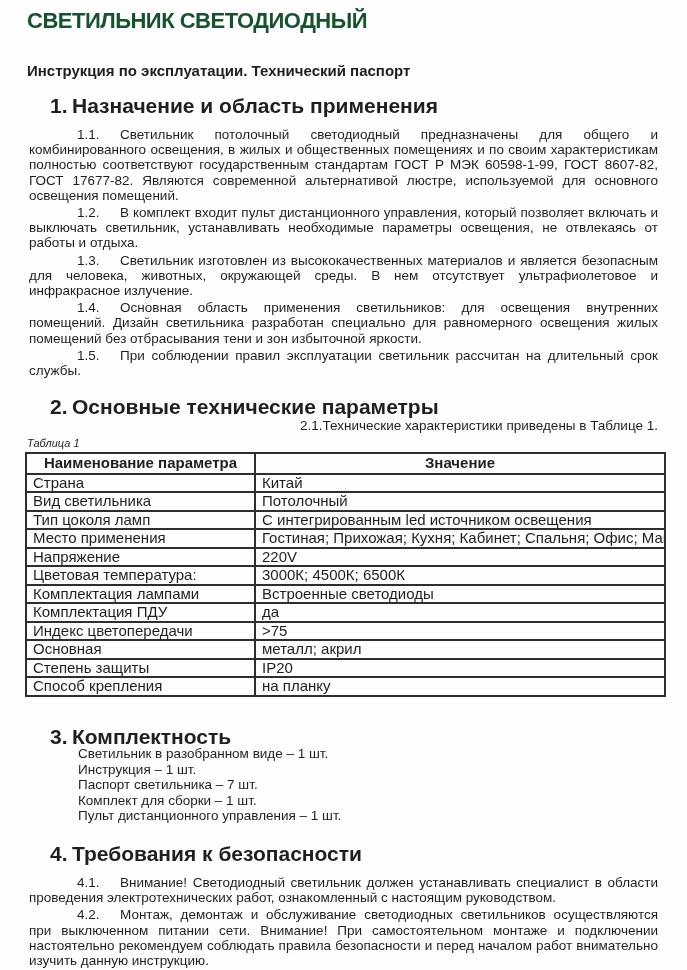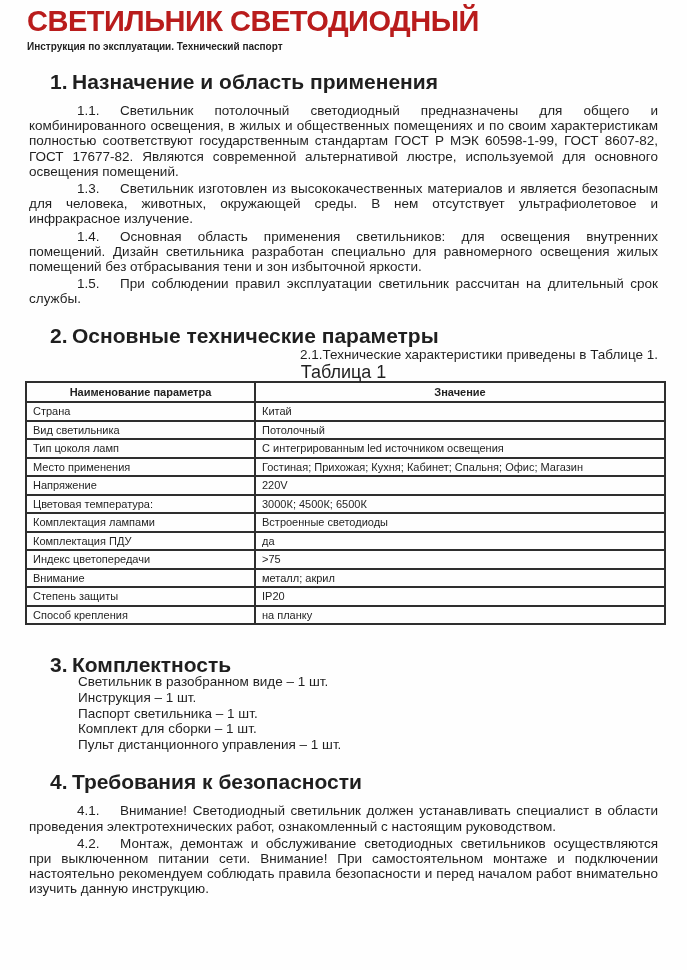--- a/index.html
+++ b/index.html
@@ -13,28 +13,29 @@
     height: 970px;
     background: #fefefe;
     color: #1f1f1f;
     font-family: "Liberation Sans", "DejaVu Sans", sans-serif;
     box-sizing: border-box;
     padding: 4px 27px 0 27px;
     overflow: hidden;
   }
   .doc-title {
     margin: 0;
-    font-size: 29px;
+    font-size: 22px;
     font-weight: 700;
     letter-spacing: -0.5px;
     line-height: 34px;
-    color: #b91c1c;
+    color: #14532d;
   }
   .doc-subtitle {
-    font-size: 10px;
+    margin-top: 24px;
+    font-size: 15px;
     font-weight: 700;
     line-height: 18px;
   }
   .sec-heading {
     font-size: 21px;
     font-weight: 700;
     line-height: 19px;
     padding-left: 23px;
   }
   .sec-num {
@@ -57,31 +58,32 @@
     text-indent: 48px;
   }
   .body-para.nojust { text-align: right; }
   .para-num {
     display: inline-block;
     min-width: 43px;
     text-indent: 0;
   }
   .table-caption {
     margin-top: 3px;
-    font-size: 18px;
+    font-size: 11px;
     line-height: 15px;
-    text-align: center;
+    text-align: left;
+    font-style: italic;
   }
   table.params {
     margin-left: -2px;
     margin-top: 1px;
     width: 639px;
     border-collapse: collapse;
     table-layout: fixed;
-    font-size: 11px;
+    font-size: 15px;
   }
   table.params th, table.params td {
     border: 2px solid #2e2e2e;
     padding: 1px 4px 1px 6px;
     line-height: 14.5px;
     overflow: hidden;
     white-space: nowrap;
   }
   table.params th {
     font-weight: 700;
@@ -102,20 +104,21 @@
 <div class="page">
 
   <h1 class="doc-title">СВЕТИЛЬНИК СВЕТОДИОДНЫЙ</h1>
 
   <div class="doc-subtitle">Инструкция по эксплуатации.  Технический паспорт</div>
 
   <div class="sec-heading mt-sec1"><span class="sec-num">1.</span><span>Назначение и область применения</span></div>
 
   <div class="mt-paras">
     <p class="body-para"><span class="para-num">1.1.</span><span>Светильник потолочный светодиодный предназначены для общего и комбинированного освещения, в жилых и общественных помещениях и по своим характеристикам полностью соответствуют государственным стандартам ГОСТ Р МЭК 60598-1-99, ГОСТ 8607-82, ГОСТ 17677-82. Являются современной альтернативой люстре, используемой для основного освещения помещений.</span></p>
+    <p class="body-para"><span class="para-num">1.2.</span><span>В комплект входит пульт дистанционного управления, который позволяет включать и выключать светильник, устанавливать необходимые параметры освещения, не отвлекаясь от работы и отдыха.</span></p>
     <p class="body-para"><span class="para-num">1.3.</span><span>Светильник изготовлен из высококачественных материалов и является безопасным для человека, животных, окружающей среды. В нем отсутствует ультрафиолетовое и инфракрасное излучение.</span></p>
     <p class="body-para"><span class="para-num">1.4.</span><span>Основная область применения светильников: для освещения внутренних помещений. Дизайн светильника разработан специально для равномерного освещения жилых помещений без отбрасывания тени и зон избыточной яркости.</span></p>
     <p class="body-para"><span class="para-num">1.5.</span><span>При соблюдении правил эксплуатации светильник рассчитан на длительный срок службы.</span></p>
   </div>
 
   <div class="sec-heading mt-sec2"><span class="sec-num">2.</span><span>Основные технические параметры</span></div>
 
   <p class="body-para nojust mt-p21"><span class="para-num">2.1.</span><span>Технические характеристики приведены в Таблице 1.</span></p>
 
   <div class="table-caption">Таблица 1</div>
@@ -162,40 +165,40 @@
         </tr>
       <tr>
           <td>Комплектация ПДУ</td>
           <td>да</td>
         </tr>
       <tr>
           <td>Индекс цветопередачи</td>
           <td>&gt;75</td>
         </tr>
       <tr>
-          <td>Внимание</td>
+          <td>Основная</td>
           <td>металл; акрил</td>
         </tr>
       <tr>
           <td>Степень защиты</td>
           <td>IP20</td>
         </tr>
       <tr>
           <td>Способ крепления</td>
           <td>на планку</td>
         </tr>
     </tbody>
   </table>
 
   <div class="sec-heading mt-sec3"><span class="sec-num">3.</span><span>Комплектность</span></div>
 
   <div class="kit-list mt-list">
     <div class="kit-item">Светильник в разобранном виде – 1 шт.</div>
     <div class="kit-item">Инструкция – 1 шт.</div>
-    <div class="kit-item">Паспорт светильника – 1 шт.</div>
+    <div class="kit-item">Паспорт светильника – 7 шт.</div>
     <div class="kit-item">Комплект для сборки – 1 шт.</div>
     <div class="kit-item">Пульт дистанционного управления – 1 шт.</div>
   </div>
 
   <div class="sec-heading mt-sec4"><span class="sec-num">4.</span><span>Требования к безопасности</span></div>
 
   <div class="mt-paras4">
     <p class="body-para"><span class="para-num">4.1.</span><span>Внимание! Светодиодный светильник должен устанавливать специалист в области проведения электротехнических работ, ознакомленный с настоящим руководством.</span></p>
     <p class="body-para"><span class="para-num">4.2.</span><span>Монтаж, демонтаж и обслуживание светодиодных светильников осуществляются при выключенном питании сети. Внимание! При самостоятельном монтаже и подключении настоятельно рекомендуем соблюдать правила безопасности и перед началом работ внимательно изучить данную инструкцию.</span></p>
 

